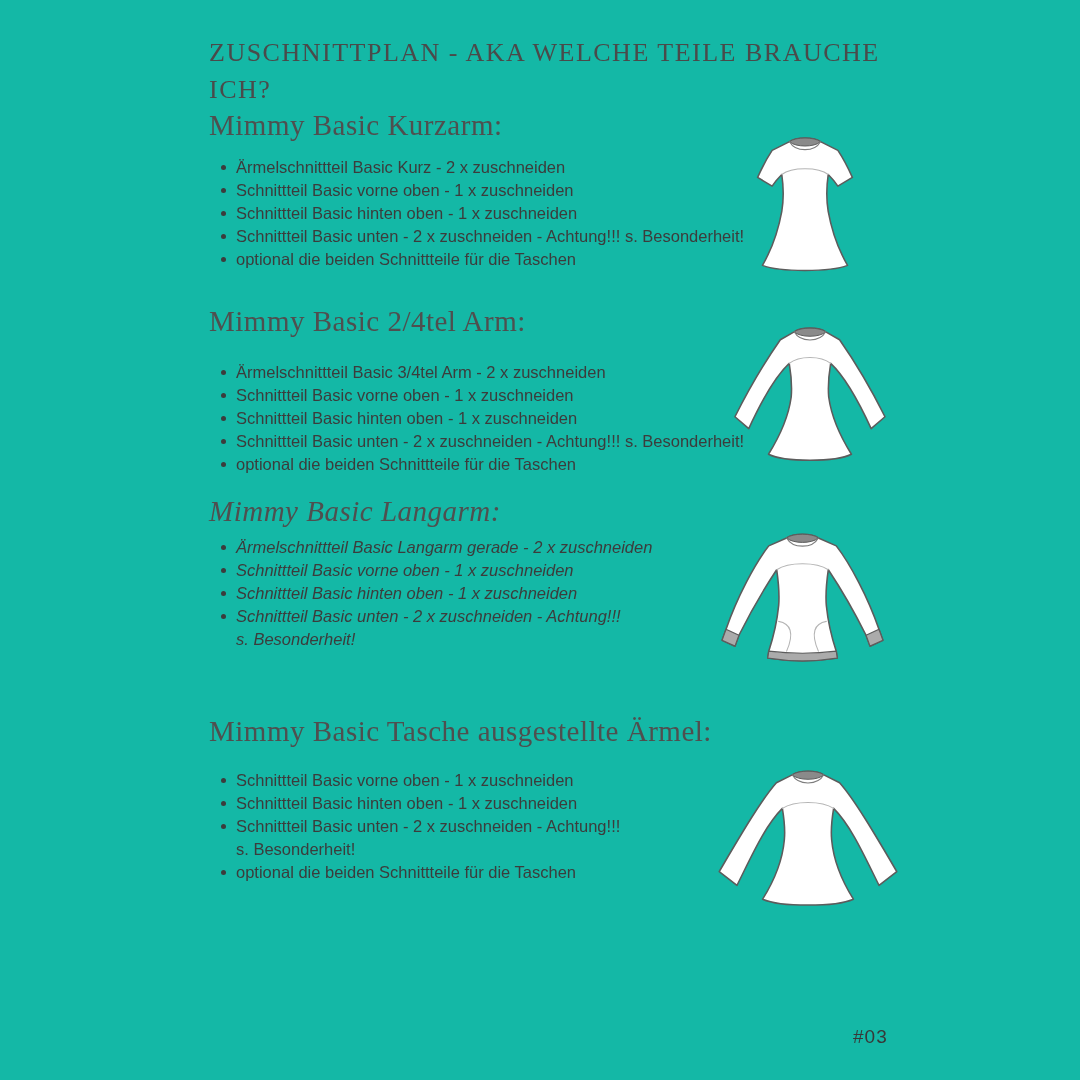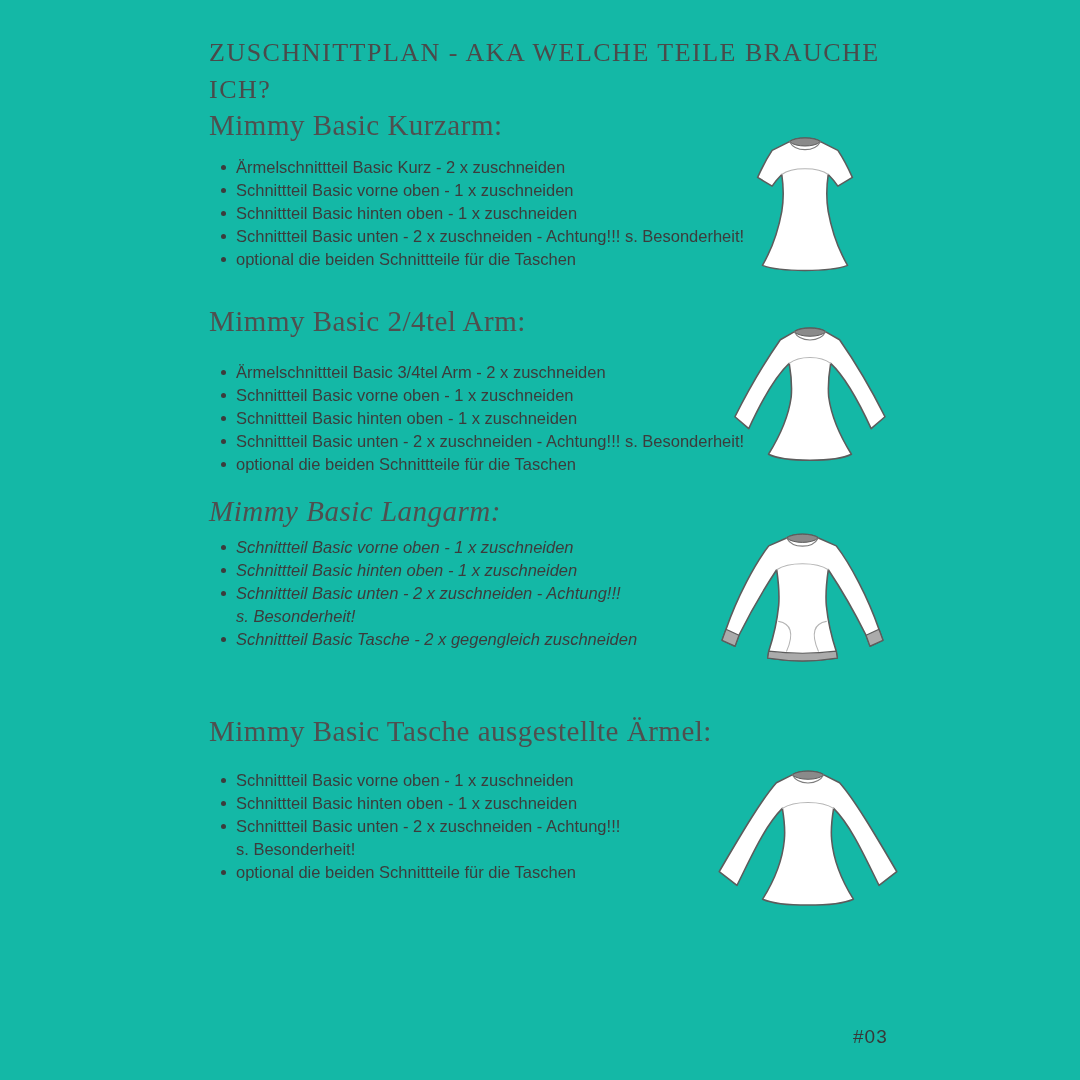--- a/index.html
+++ b/index.html
@@ -97,25 +97,25 @@
       <li>Schnittteil Basic vorne oben - 1 x zuschneiden</li>
       <li>Schnittteil Basic hinten oben - 1 x zuschneiden</li>
       <li>Schnittteil Basic unten - 2 x zuschneiden - Achtung!!! s. Besonderheit!</li>
       <li>optional die beiden Schnittteile für die Taschen</li>
     </ul>
   </section>
 
   <section class="section sec-3">
     <h2 class="section-heading">Mimmy Basic Langarm:</h2>
     <ul class="cutting-list">
+      <li>Ärmelschnittteil  Basic Langarm gerade - 2 x zuschneiden</li>
       <li>Schnittteil Basic vorne oben - 1 x zuschneiden</li>
       <li>Schnittteil Basic hinten oben - 1 x zuschneiden</li>
       <li>Schnittteil Basic unten - 2 x zuschneiden - Achtung!!!
 s. Besonderheit!</li>
-      <li>Schnittteil Basic Tasche - 2 x gegengleich zuschneiden</li>
     </ul>
   </section>
 
   <section class="section sec-4">
     <h2 class="section-heading">Mimmy Basic Tasche ausgestellte Ärmel:</h2>
     <ul class="cutting-list">
       <li>Schnittteil Basic vorne oben - 1 x zuschneiden</li>
       <li>Schnittteil Basic hinten oben - 1 x zuschneiden</li>
       <li>Schnittteil Basic unten - 2 x zuschneiden - Achtung!!!
 s. Besonderheit!</li>

